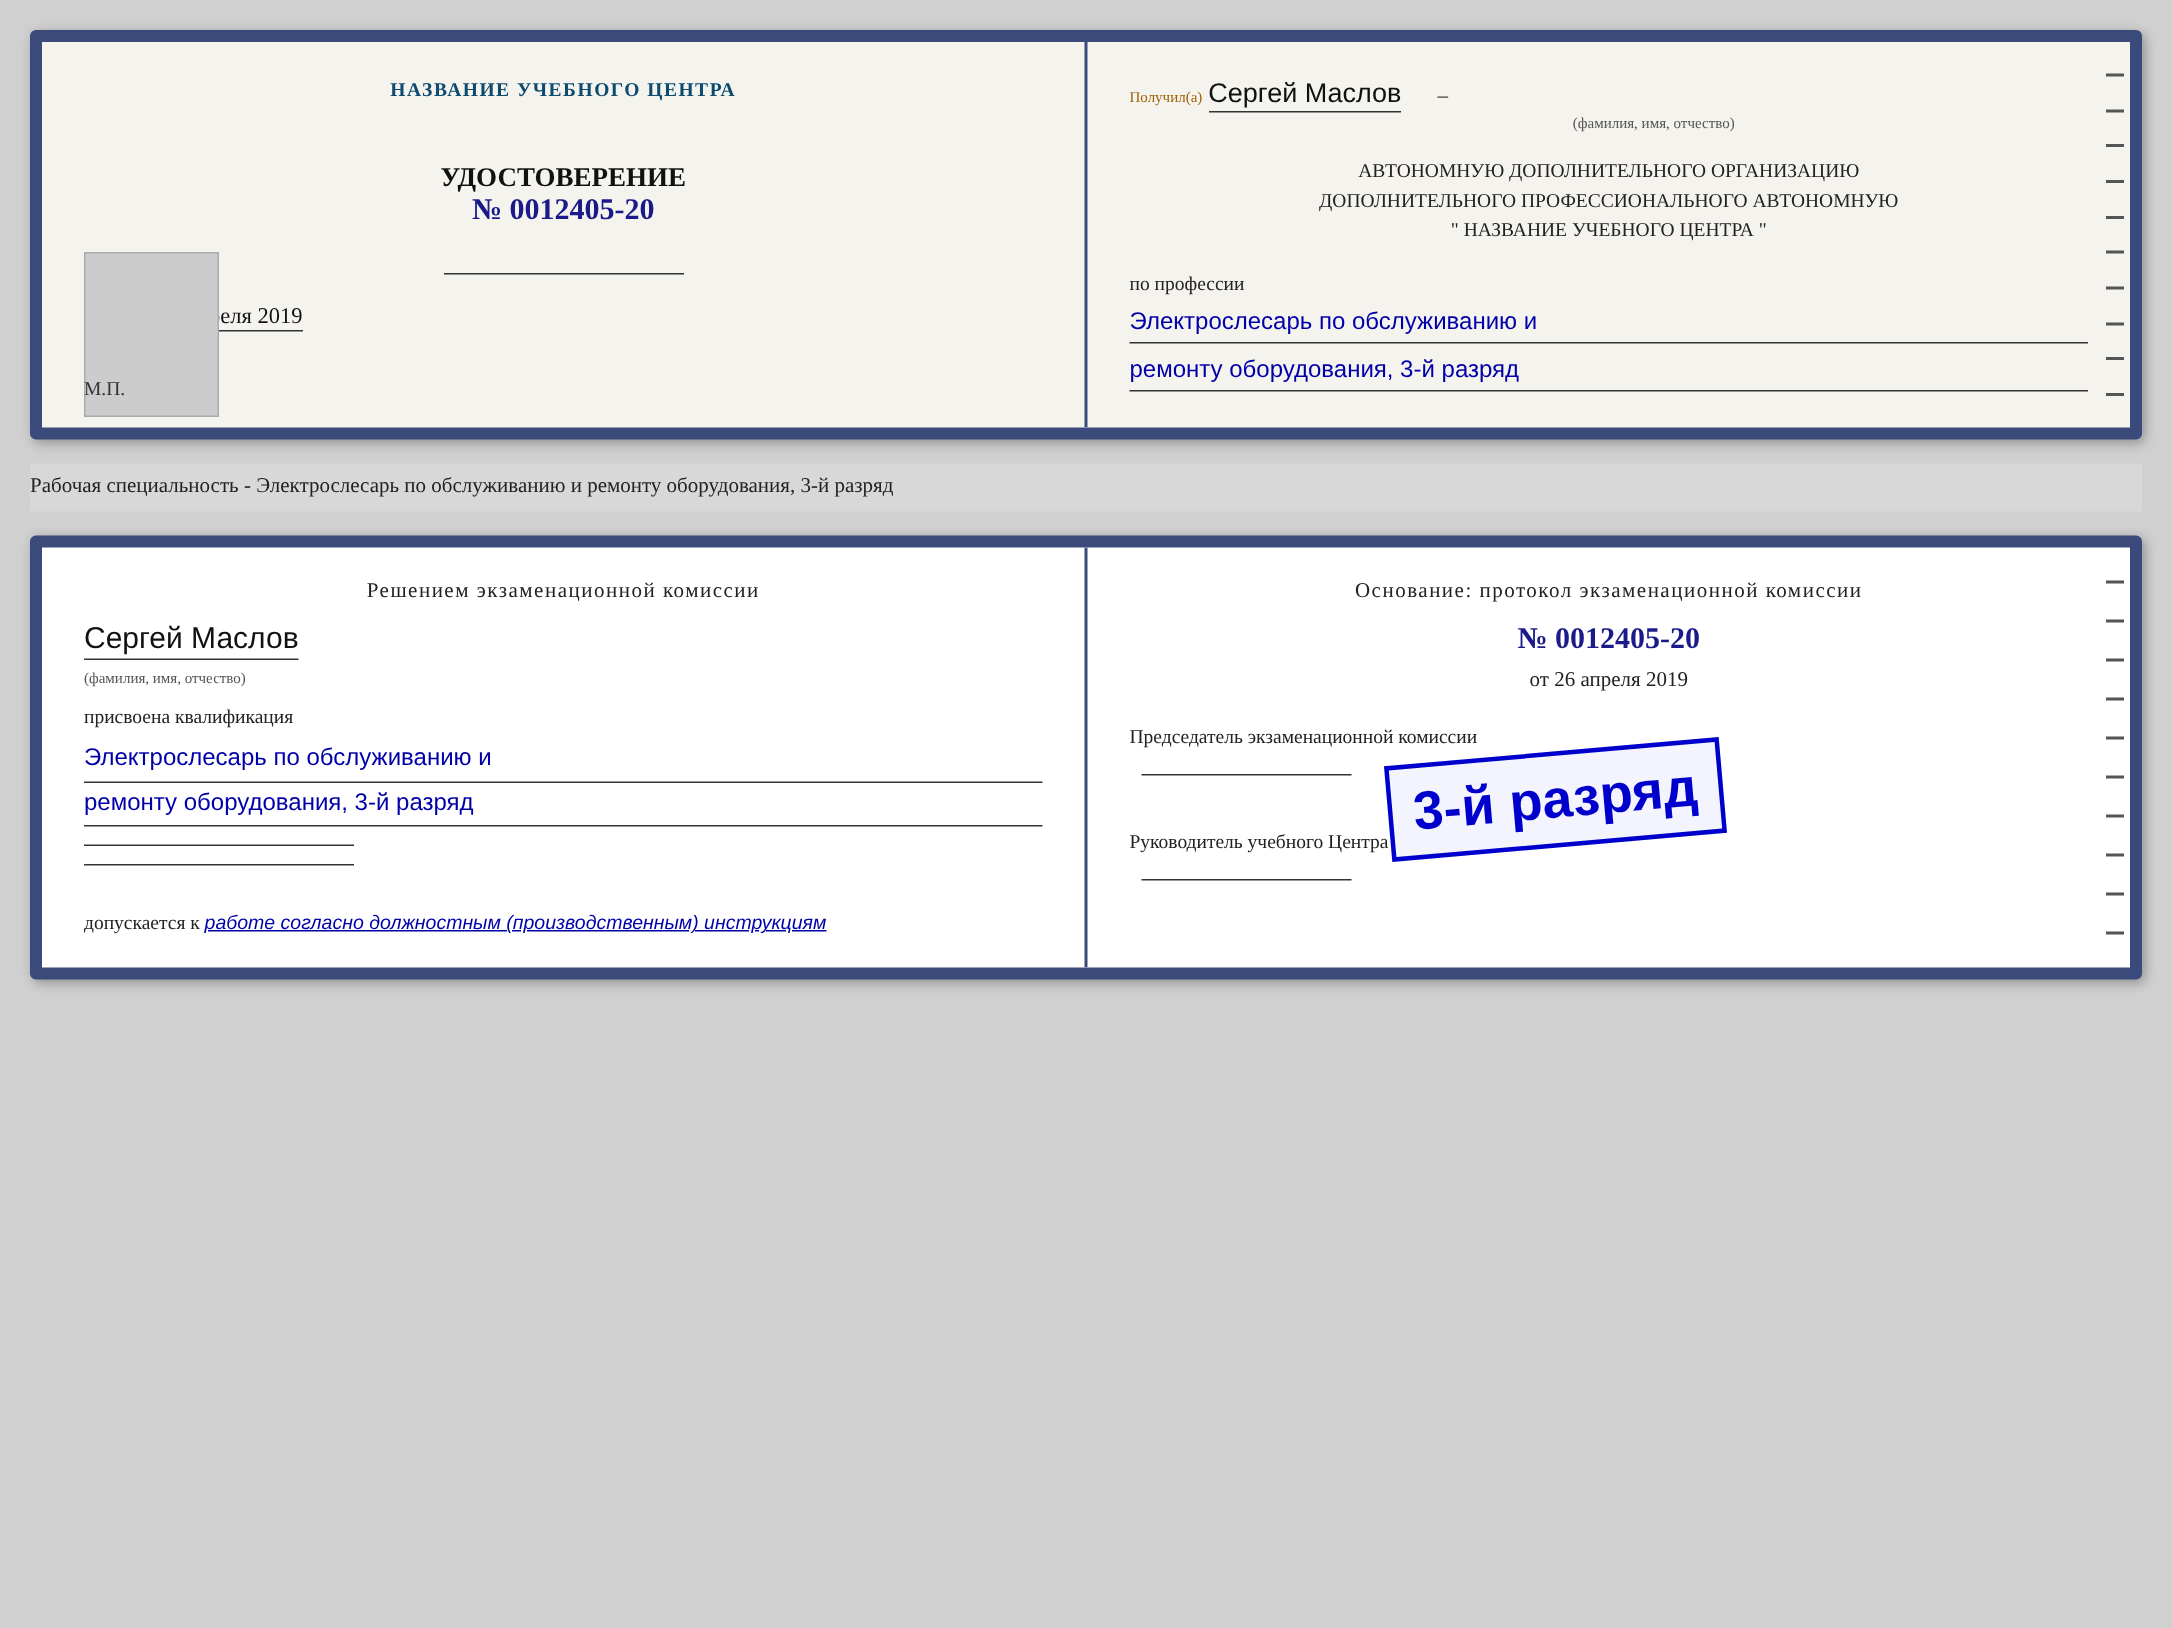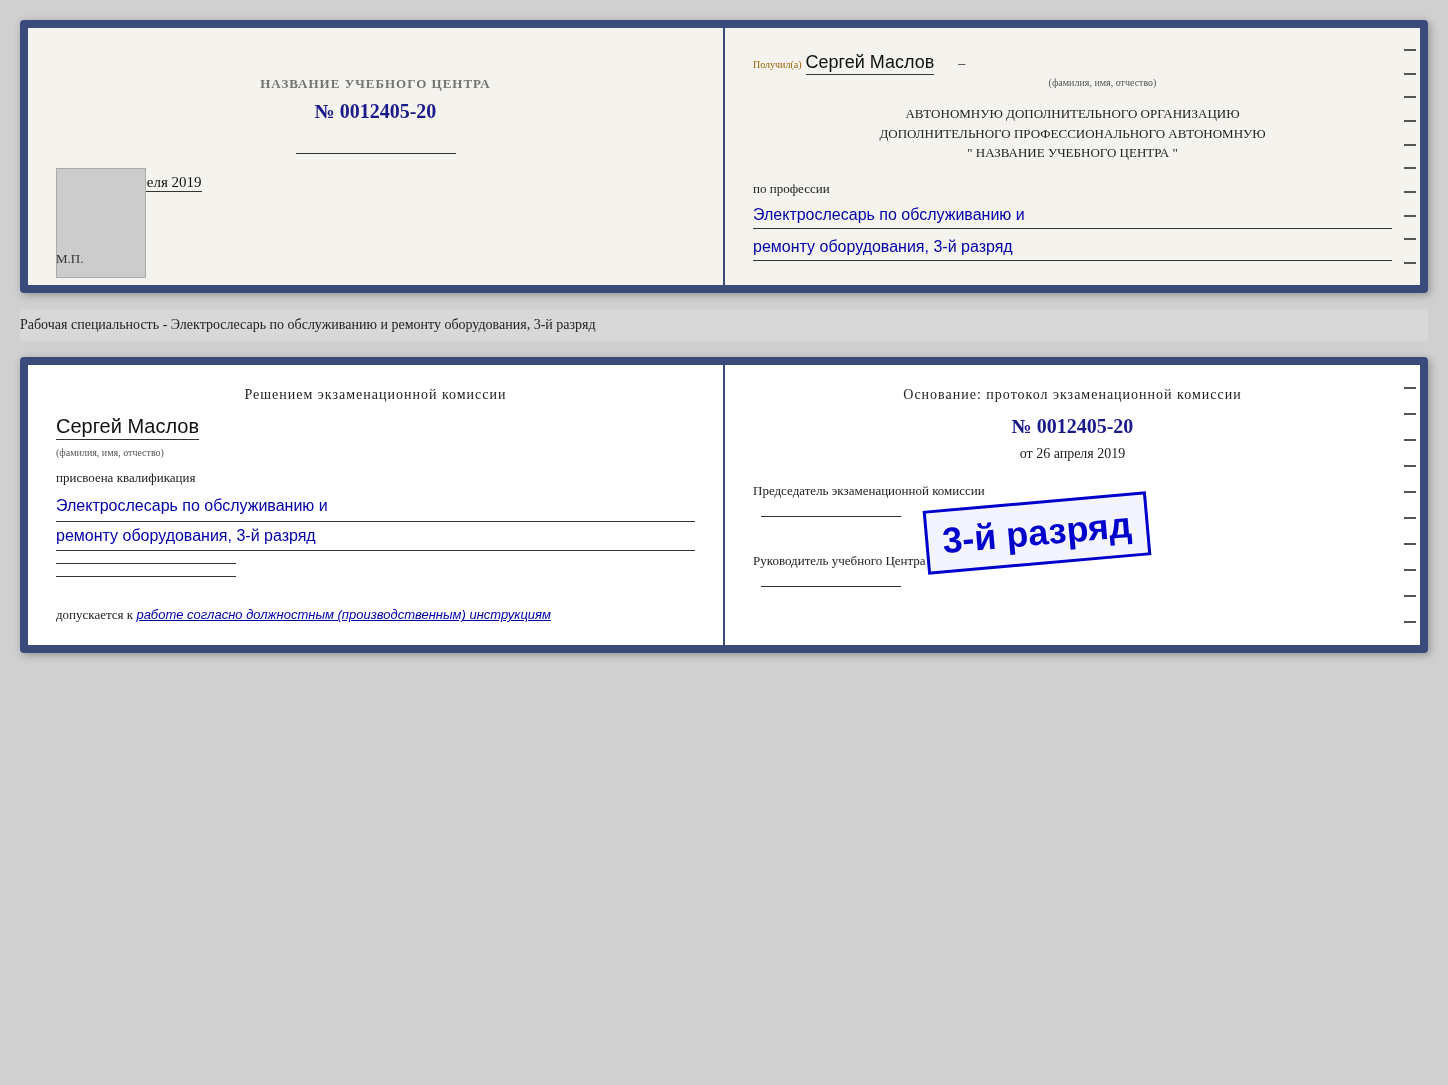--- a/index.html
+++ b/index.html
@@ -50,24 +50,23 @@
       );
     }
     .doc-left::before { left: -24px; }
     .doc-right::after { right: -24px; }
 
     .title-label {
       font-size: 13px;
       letter-spacing: 1px;
       font-weight: bold;
       text-transform: uppercase;
-      color: #737373;
+      color: #0c4a6e;
       text-align: center;
       margin-bottom: 8px;
-      margin-top: 24px;
     }
 
     .udostoverenie-title {
       font-size: 18px;
       font-weight: bold;
       text-transform: uppercase;
       text-align: center;
       margin-top: 40px;
       color: #111;
     }
@@ -321,20 +320,21 @@
 
 <div class="page-container">
 
   <div class="document-card">
 
     <div class="doc-left">
       <div class="title-label">НАЗВАНИЕ УЧЕБНОГО ЦЕНТРА</div>
 
       <div class="photo-box"></div>
 
+      <div class="udostoverenie-title">УДОСТОВЕРЕНИЕ</div>
       <div class="doc-number">№ 0012405-20</div>
 
       <div style="border-bottom:1px solid #333; width:160px; margin: 30px auto 0 auto;"></div>
 
       <div class="issued-line" style="margin-top:20px;">
         <span>Выдано</span>
         <span class="handwritten" style="font-family:'Comic Sans MS',cursive; font-size:15px; border-bottom:1px solid #333; padding-bottom:1px;">26 апреля 2019</span>
       </div>
 
       <div class="mp-label">М.П.</div>

